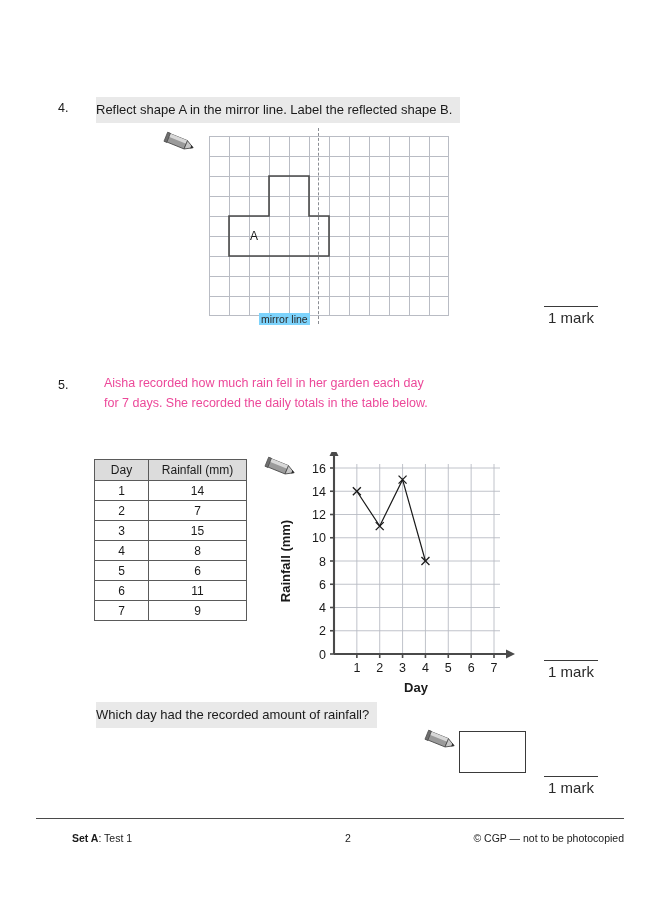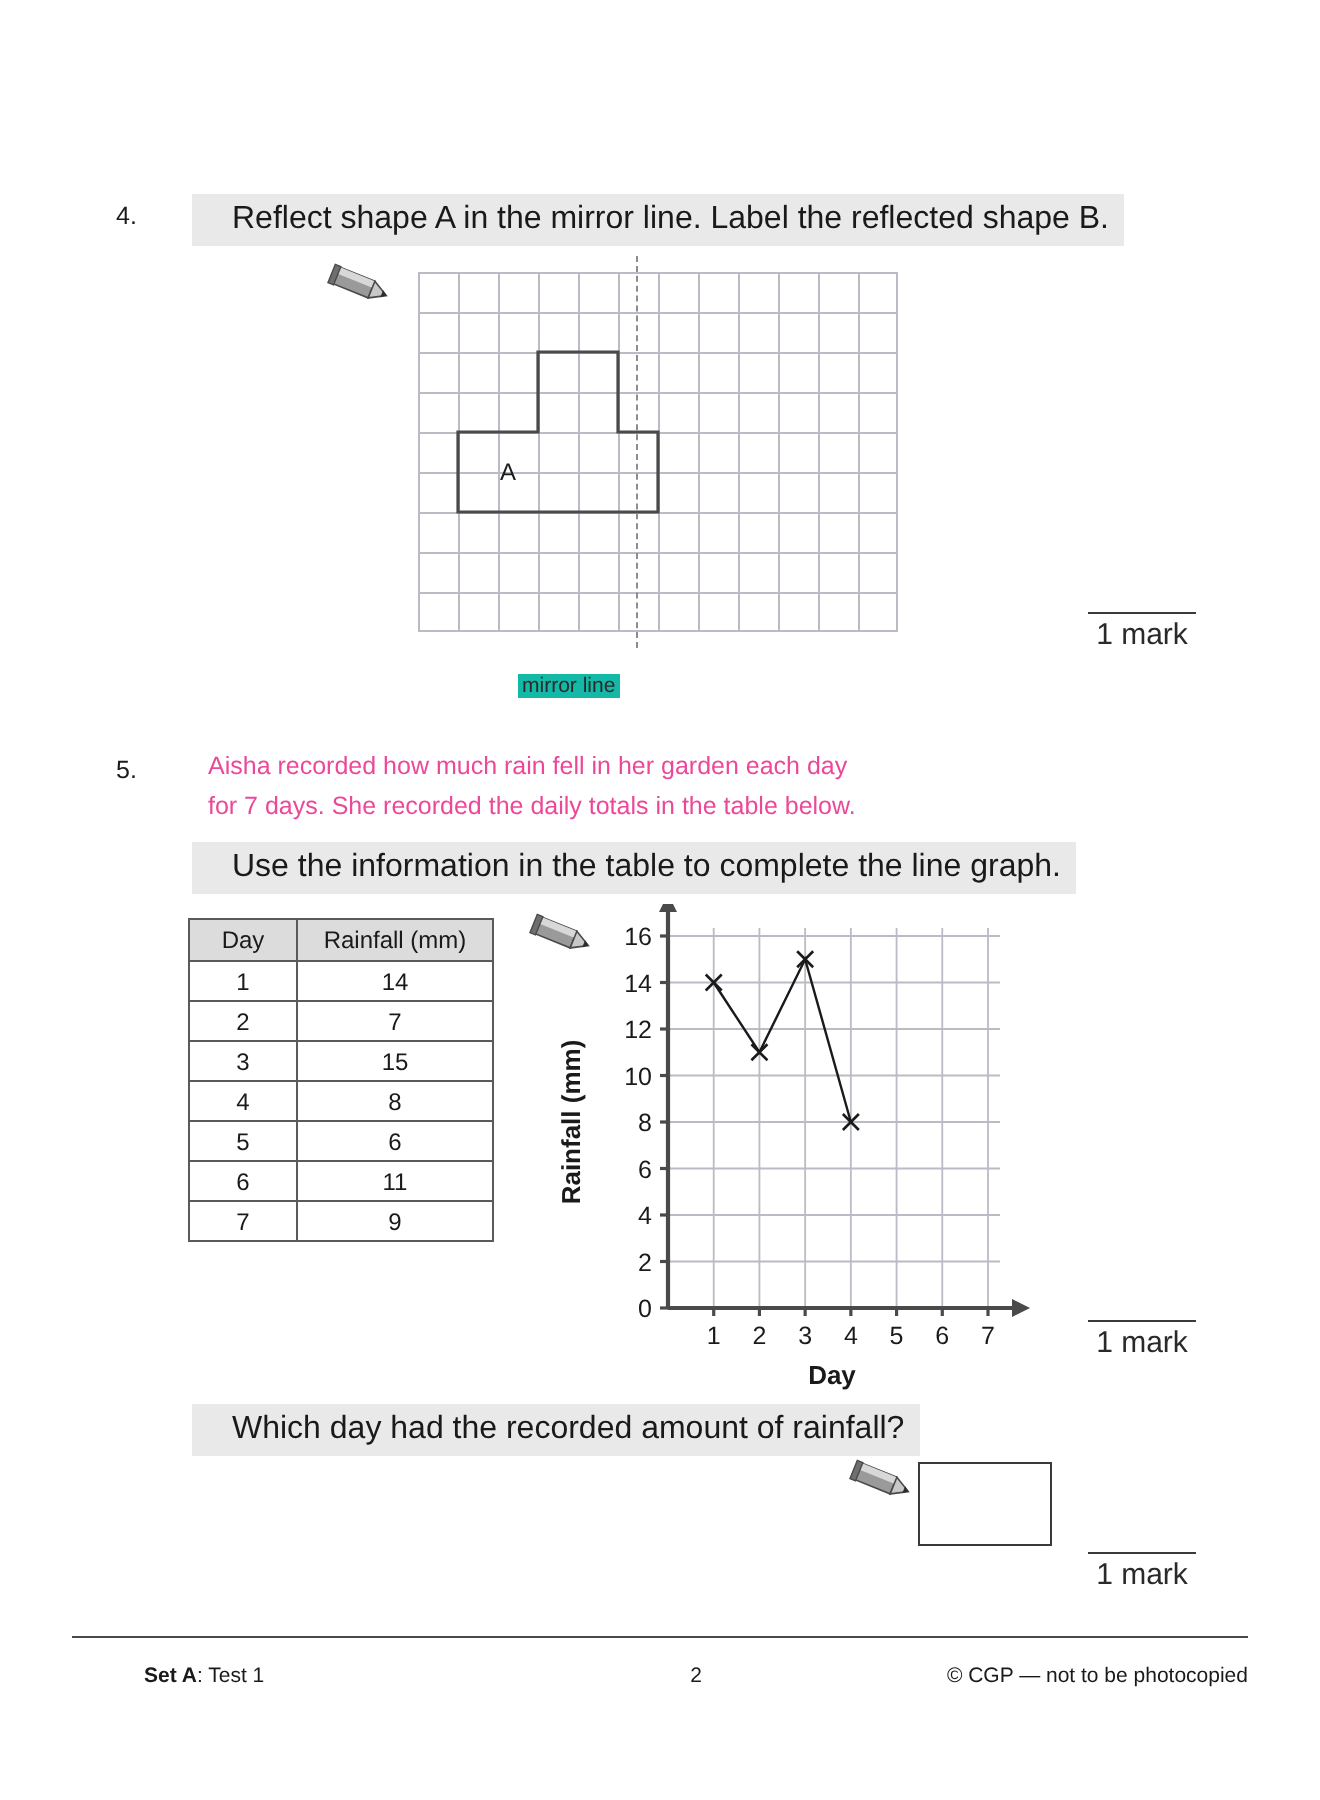--- a/index.html
+++ b/index.html
@@ -16,23 +16,23 @@
 
   
   .qnum {
     position: absolute;
     font-size: 12.5px;
     color: #1a1a1a;
   }
   .hl {
     position: absolute;
     background: #e9e9e9;
-    font-size: 16px;
+    font-size: 13px;
     line-height: 19px;
-    padding: 3px 8px 4px 20px;
+    padding: 3px 8px 4px 0;
     white-space: nowrap;
     color: #1a1a1a;
   }
   .plain {
     position: absolute;
     font-size: 12.5px;
     line-height: 19px;
     white-space: nowrap;
     color: #ec4899;
   }
@@ -62,23 +62,22 @@
   }
   #shapeA_label {
     position: absolute;
     font-size: 12px;
     color: #1a1a1a;
   }
   #mirror_caption {
     position: absolute;
     font-size: 10.5px;
     color: #2a2a2a;
-    background: #14b8a6;
+    background: #7dd3fc;
     padding: 0 2px;
-    margin-top: 24px;
   }
 
   
   #q5table {
     position: absolute;
     left: 94px; top: 459px;
     border-collapse: collapse;
     font-size: 12px;
   }
   #q5table th, #q5table td {
@@ -153,21 +152,20 @@
   <div class="markbox" style="left:528px; top:306px;">
     <div class="rule"></div>
     <div class="mtxt">1 mark</div>
   </div>
 
   <div class="qnum" style="left:58px; top:378px;">5.</div>
 
   <div class="plain" style="left:104px; top:374px;">Aisha recorded how much rain fell in her garden each day</div>
   <div class="plain" style="left:104px; top:394px;text-align:center;">for 7 days.  She recorded the daily totals in the table below.</div>
 
-  <div class="hl" style="left:96px; top:421px;">Use the information in the table to complete the line graph.</div>
 
   <table id="q5table">
     <thead>
       <tr>
         <th class="c-day">Day</th>
         <th class="c-rain">Rainfall (mm)</th>
       </tr>
     </thead>
     <tbody>
       <tr>

